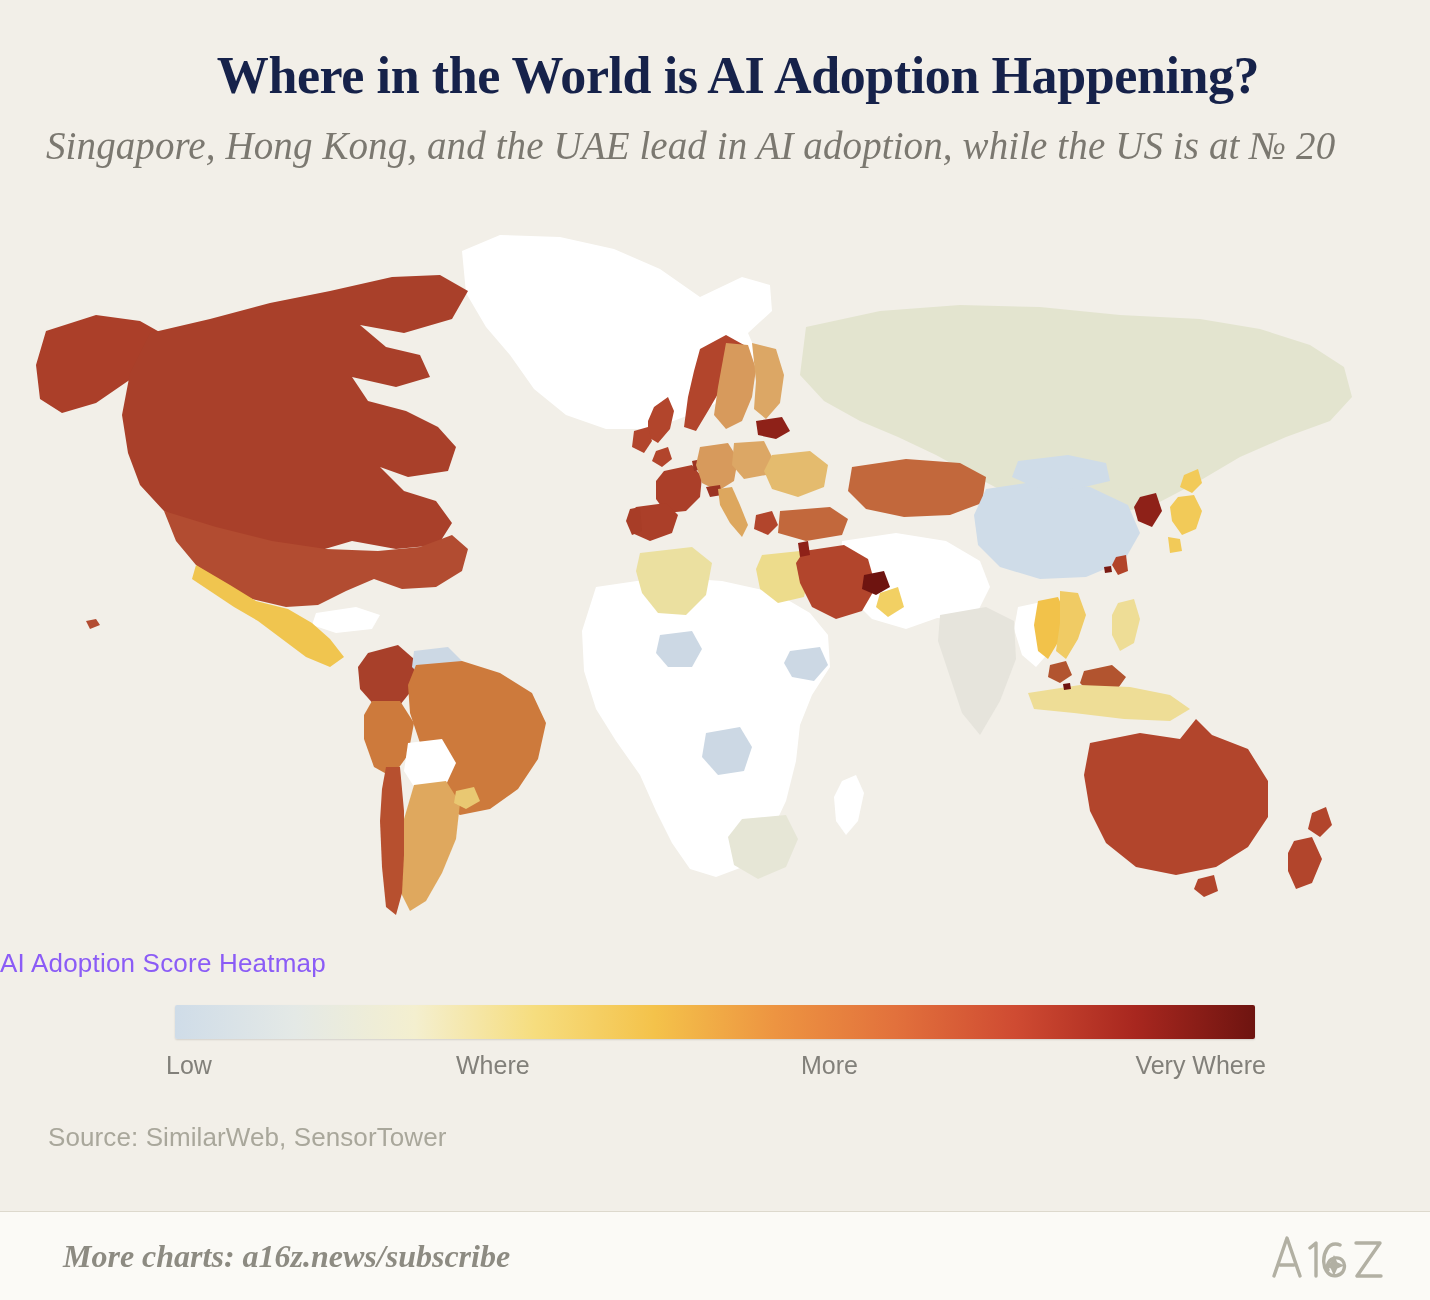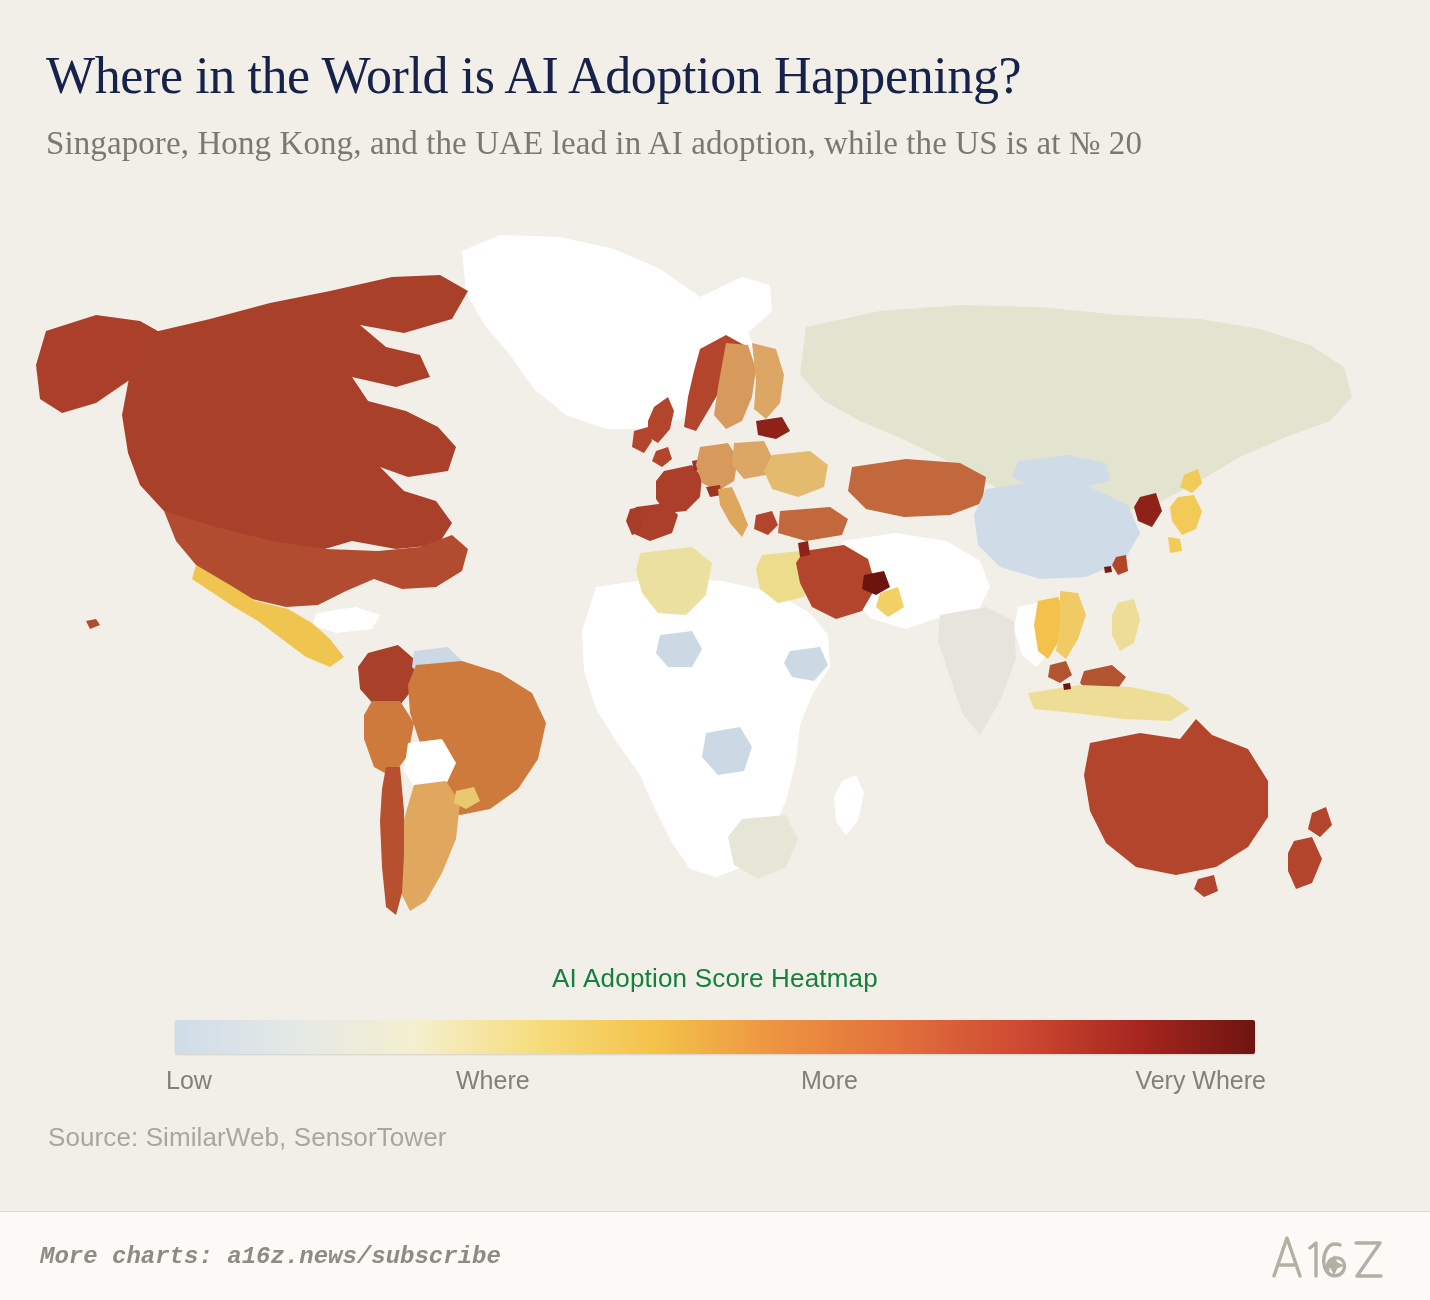--- a/index.html
+++ b/index.html
@@ -9,40 +9,40 @@
     font-family:"Liberation Sans", sans-serif;
     overflow:hidden;
     position:relative;
   }
   .page{position:relative;width:1430px;height:1300px;box-sizing:border-box;}
 
   
   .header{padding:48px 0 0 46px;}
   .title{
     font-family:"Liberation Serif", serif;
-    font-size:52px;font-weight:400;letter-spacing:-0.4px;
-    color:#16224a;margin:0;line-height:1.06;
+    font-size:52px;font-weight:700;letter-spacing:-0.4px;
+    color:#16224a;margin:0;line-height:1.06;text-align:center;
   }
   .subtitle{
     font-family:"Liberation Serif", serif;
-    font-size:33px;font-weight:400;color:#7b7870;
-    margin:22px 0 8px 0;line-height:1.1;letter-spacing:.1px;
+    font-size:39px;font-weight:400;color:#7b7870;
+    margin:22px 0 8px 0;line-height:1.1;letter-spacing:.1px;font-style:italic;
   }
 
   
   .map-wrap{
     position:absolute;left:0;top:215px;width:1430px;height:720px;
   }
   .map-wrap svg{display:block;width:100%;height:100%;}
 
   
   .legend{position:absolute;left:0;top:948px;width:1430px;}
   .legend-title{
-    text-align:center;font-size:26px;color:#15803d;
-    font-family:"Liberation Sans", sans-serif;letter-spacing:.2px;margin-top:15px;
+    text-align:left;font-size:26px;color:#8b5cf6;
+    font-family:"Liberation Sans", sans-serif;letter-spacing:.2px;
   }
   .legend-bar{
     margin:26px auto 0 auto;width:1080px;height:34px;border-radius:2px;
     box-shadow:0 1px 2px rgba(0,0,0,.13);
   }
   .legend-labels{
     margin:12px auto 9px auto;width:1118px;position:relative;height:34px;
   }
   .legend-labels span{
     position:absolute;top:0;font-size:25px;color:#82807a;white-space:nowrap;
@@ -61,23 +61,23 @@
 
   
   .footer{
     position:absolute;left:0;bottom:0;width:1430px;height:88px;
     background:#fbfaf6;border-top:1px solid #ddd9cd;
   }
   .footer-inner{
     position:relative;width:100%;height:100%;
   }
   .more-charts{
-    position:absolute;left:40px;top:50%;transform:translateY(-50%);
-    font-family:Liberation Mono, monospace;font-style:italic;font-weight:700;
-    font-size:24px;color:#8d8b82;white-space:nowrap;
+    position:absolute;left:63px;top:50%;transform:translateY(-50%);
+    font-family:Liberation Serif, serif;font-style:italic;font-weight:700;
+    font-size:32px;color:#8d8b82;white-space:nowrap;
   }
   .brand{
     position:absolute;right:44px;top:50%;transform:translateY(-50%);
     display:flex;align-items:center;
   }
   .brand svg{display:block;}
 </style>
 </head>
 <body>
 

